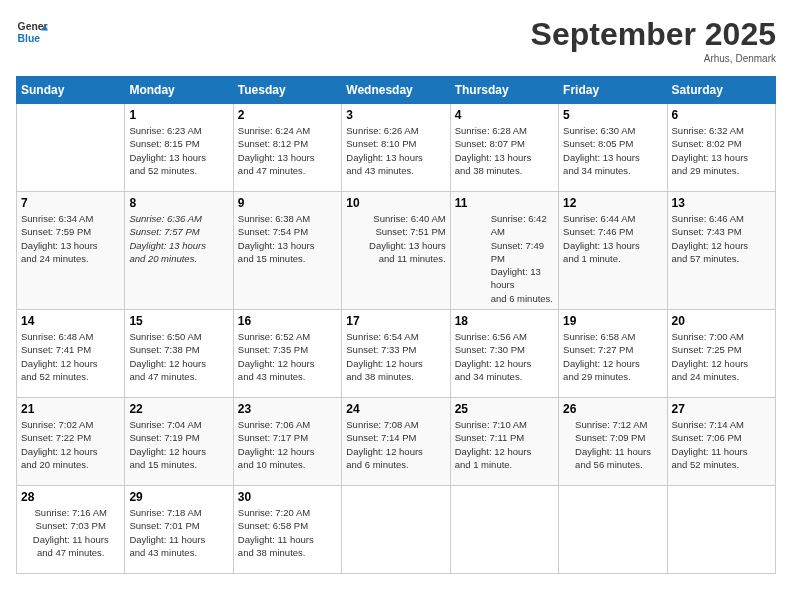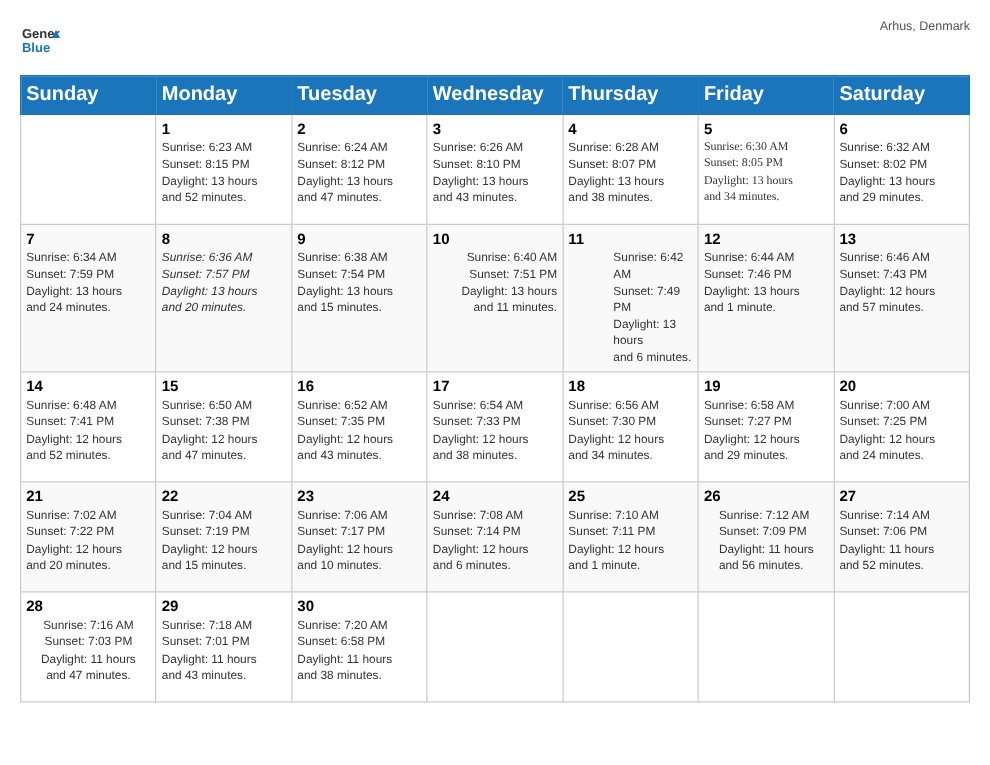--- a/index.html
+++ b/index.html
@@ -40,21 +40,21 @@
     table {
       width: 100%;
       border-collapse: collapse;
       font-size: 10.5px;
     }
     thead tr th {
       background-color: #1a75bb;
       color: #fff;
       padding: 6px 4px;
       text-align: left;
-      font-size: 16px;
+      font-size: 12px;
       font-weight: bold;
       border: 1px solid #1a75bb;
     }
     tbody tr td {
       border: 1px solid #ccc;
       vertical-align: top;
       padding: 4px;
       height: 88px;
       width: 107px;
     }
@@ -77,20 +77,21 @@
 
 <div class="header-area">
   <div class="logo">
     <svg class="logo-icon" viewBox="0 0 40 40" xmlns="http://www.w3.org/2000/svg">
       <text x="2" y="18" font-size="13" font-weight="bold" fill="#333">General</text>
       <text x="2" y="32" font-size="13" font-weight="bold" fill="#1a75bb">Blue</text>
       <polygon points="36,10 40,18 32,18" fill="#1a75bb"></polygon>
     </svg>
   </div>
   <div class="title-area">
+    <div class="main-title">September 2025</div>
     <div class="subtitle">Arhus, Denmark</div>
   </div>
 </div>
 
 <table>
   <thead>
     <tr>
     <th>Sunday</th>
         <th>Monday</th>
         <th>Tuesday</th>
@@ -126,21 +127,21 @@
         </td>
         <td>
           <div class="day-number">4</div>
           <div class="day-info" style="white-space: pre-line;">Sunrise: 6:28 AM
 Sunset: 8:07 PM
 Daylight: 13 hours
 and 38 minutes.</div>
         </td>
         <td>
           <div class="day-number">5</div>
-          <div class="day-info" style="white-space: pre-line; font-family: Liberation Serif, serif;">Sunrise: 6:30 AM
+          <div class="day-info" style="white-space: pre-line;">Sunrise: 6:30 AM
 Sunset: 8:05 PM
 Daylight: 13 hours
 and 34 minutes.</div>
         </td>
         <td>
           <div class="day-number">6</div>
           <div class="day-info" style="white-space: pre-line;">Sunrise: 6:32 AM
 Sunset: 8:02 PM
 Daylight: 13 hours
 and 29 minutes.</div>

